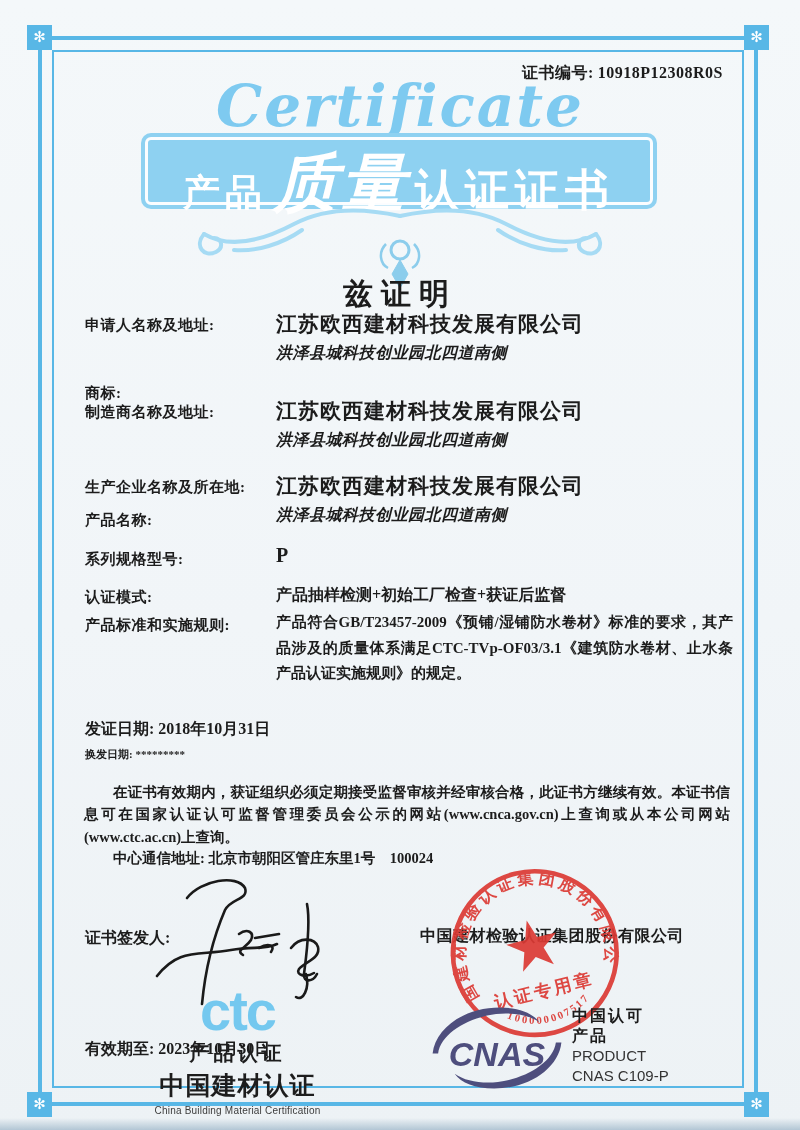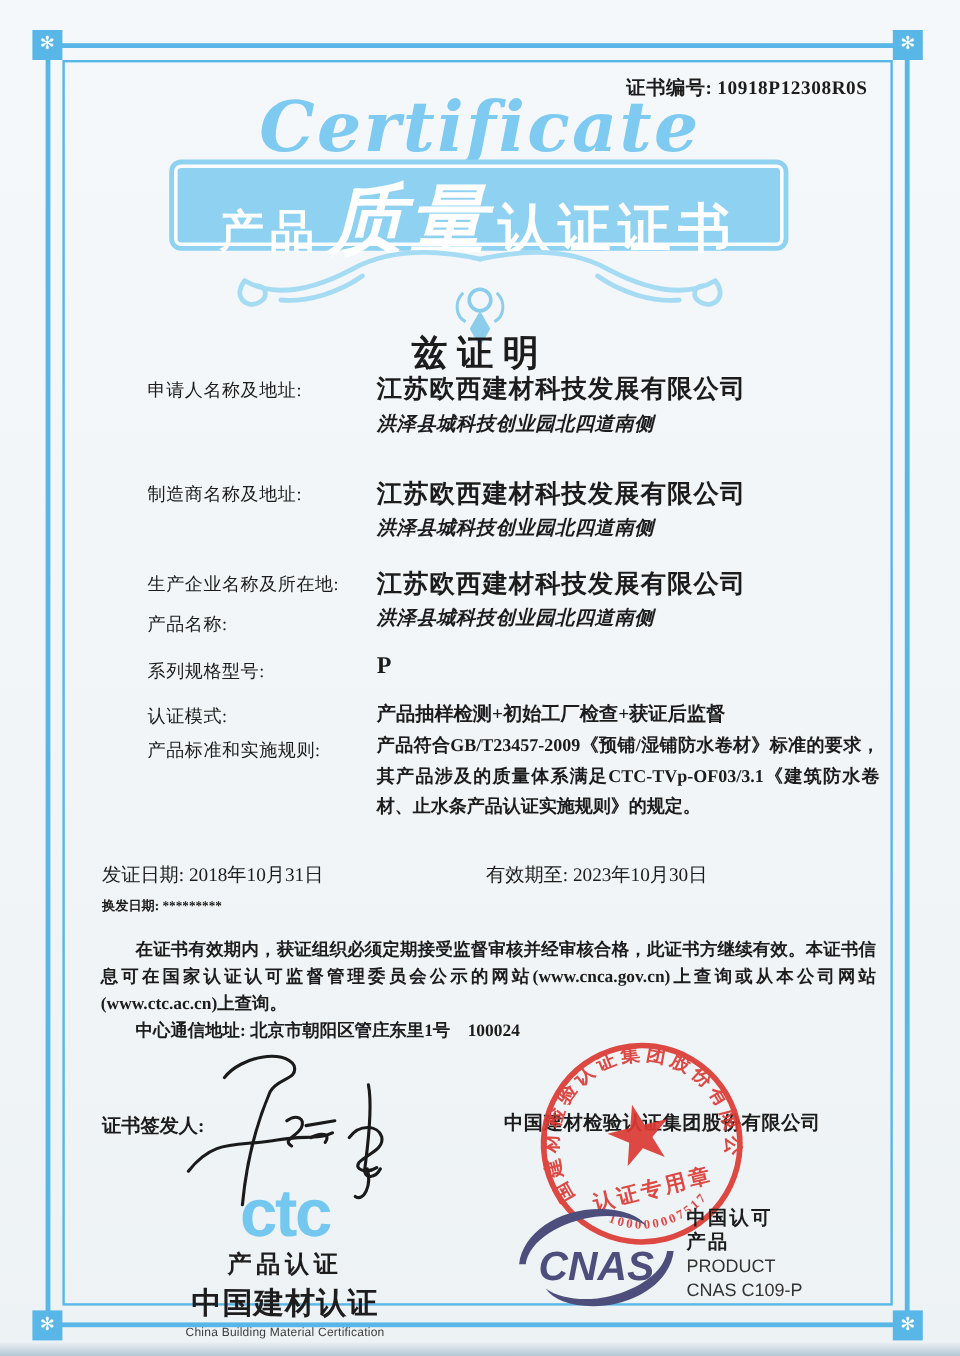--- a/index.html
+++ b/index.html
@@ -31,34 +31,34 @@
                 display:flex;align-items:baseline;justify-content:center;
                 font-family:"Liberation Sans", sans-serif;color:#ffffff;font-weight:800;}
   .banner-left{font-size:37px;letter-spacing:5px;}
   .banner-big{font-size:64px;letter-spacing:4px;margin:0 6px;font-style:italic;}
   .banner-right{font-size:44px;letter-spacing:6px;}
   .flourish{position:absolute;left:50%;top:204px;transform:translateX(-50%);}
   
   .heading{position:absolute;top:274px;left:0;width:100%;text-align:center;
            font-size:30px;font-weight:700;letter-spacing:8px;}
   .row{position:absolute;left:85px;width:648px;display:flex;}
-  .row .lbl{flex:0 0 191px;font-size:15px;font-weight:400;padding-top:6px;letter-spacing:.5px;margin-left:38px;}
+  .row .lbl{flex:0 0 191px;font-size:15px;font-weight:700;padding-top:6px;letter-spacing:.5px;}
   .row .val{flex:1;}
   .name{font-size:21px;font-weight:700;letter-spacing:1px;}
   .addr{font-size:16px;font-weight:600;margin-top:5px;letter-spacing:.5px;font-style:italic;}
   .row.applicant{top:310px;} .row.trademark{top:378px;} .row.manufacturer{top:397px;}
   .row.producer{top:472px;}
   .row.product{top:503px;} .row.product .lbl{padding-top:8px;}
   .row.product .big-val{font-size:23px;font-weight:700;letter-spacing:1px;}
   .row.model{top:544px;} .row.model .p-val{font-size:20px;font-weight:700;}
   .row.mode{top:582px;} .row.mode .mode-val{font-size:16px;font-weight:700;padding-top:3px;}
   .row.standard{top:610px;}
   .row.standard .std-val{font-size:15px;font-weight:600;line-height:1.7;text-align:justify;}
   .dates-row{position:absolute;top:719px;left:85px;width:648px;display:flex;
-             font-size:16px;font-weight:400;}
+             font-size:16px;font-weight:700;flex-direction:column;}
   .dates-row .d1{flex:0 0 320px;}
   .reissue-row{position:absolute;top:747px;left:85px;font-size:11px;font-weight:700;}
   .notice{position:absolute;top:781px;left:84px;width:646px;font-size:14.5px;
           font-weight:600;line-height:1.55;text-indent:2em;text-align:justify;}
   .notice-addr{position:absolute;top:849px;left:84px;width:646px;padding-left:2em;
                font-size:14.5px;font-weight:700;}
   
   .signer-label{position:absolute;left:85px;top:928px;font-size:16px;font-weight:700;}
   .signature{position:absolute;left:135px;top:876px;}
   .issuer-name{position:absolute;left:420px;top:926px;font-size:16px;font-weight:700;
@@ -131,20 +131,21 @@
 
   <div class="row applicant">
     <div class="lbl">申请人名称及地址:</div>
     <div class="val">
       <div class="name">江苏欧西建材科技发展有限公司</div>
       <div class="addr">洪泽县城科技创业园北四道南侧</div>
     </div>
   </div>
 
   <div class="row trademark">
+    <div class="lbl">商标:</div>
     <div class="val"></div>
   </div>
 
   <div class="row manufacturer">
     <div class="lbl">制造商名称及地址:</div>
     <div class="val">
       <div class="name">江苏欧西建材科技发展有限公司</div>
       <div class="addr">洪泽县城科技创业园北四道南侧</div>
     </div>
   </div>

